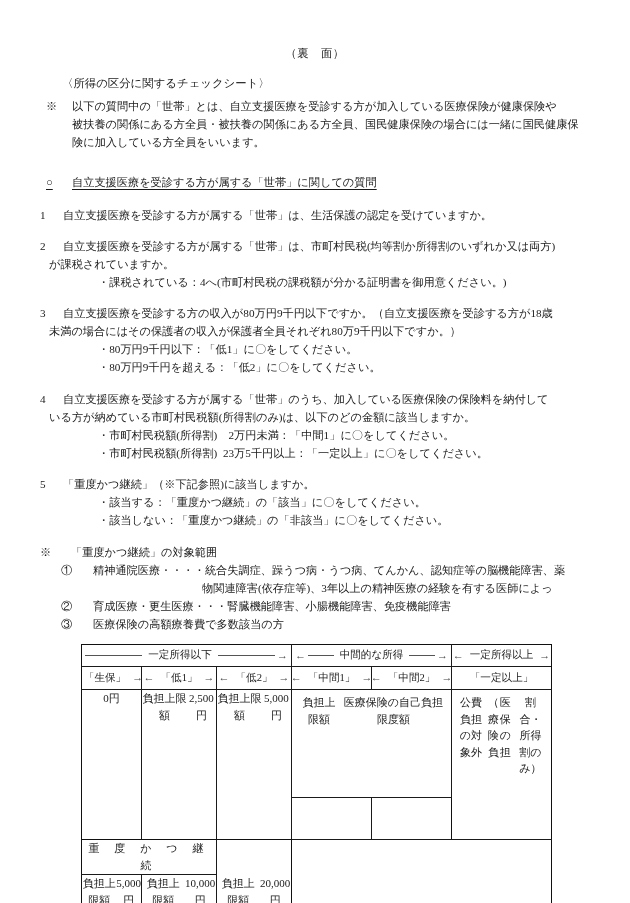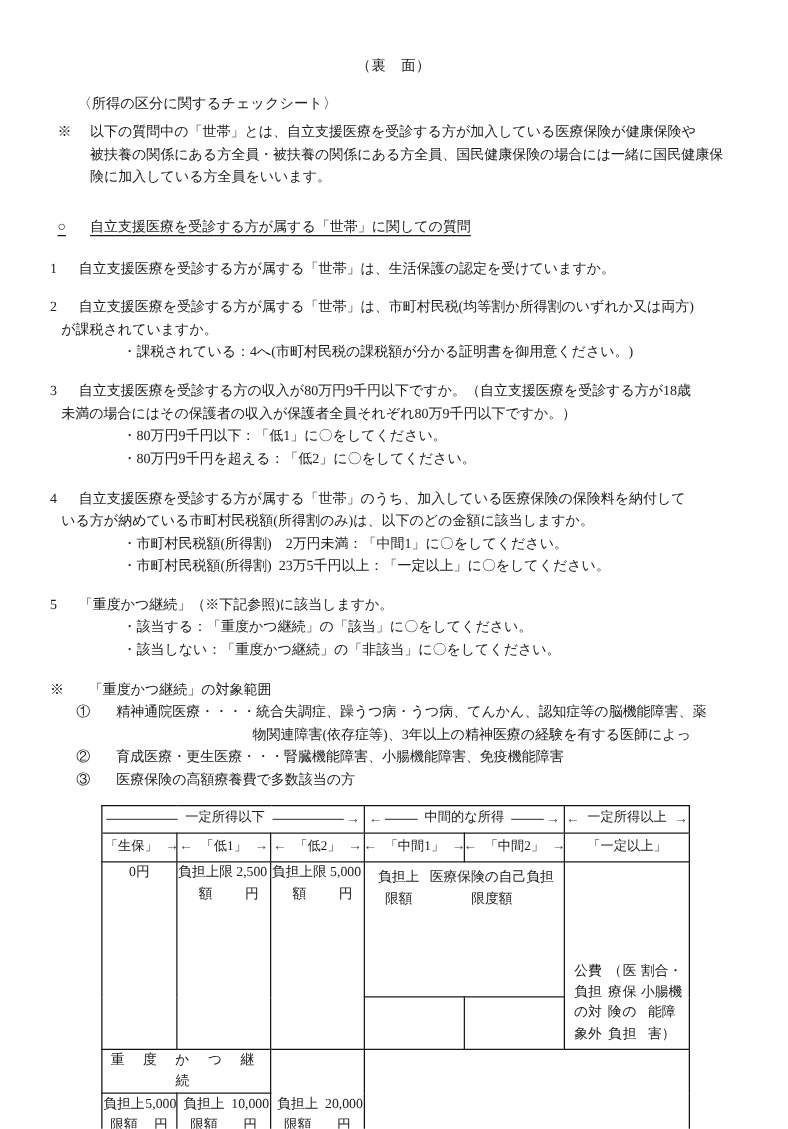--- a/index.html
+++ b/index.html
@@ -180,21 +180,21 @@
   .dash-v { border-left: 1px dotted #999 !important; }
   .dash-h { border-top: 1px dotted #999 !important; }
   .no-b { border-bottom: none !important; }
   .no-t { border-top: none !important; }
 
   .cell-stack { display: flex; flex-direction: row; justify-content: center; height: 100%; }
   .pad-cell { padding: 4px 5px; }
   .kousei { letter-spacing: .08em; }
   .jk-title { letter-spacing: .55em; text-indent: .55em; }
   .nowrapc { white-space: nowrap; }
-  .tight { line-height: 1.5; align-items: flex-end; }
+  .tight { line-height: 1.5; }
 </style>
 </head>
 <body>
 
 <div class="page">
 
   <div class="doc-title">（裏　面）</div>
   <div class="sheet-label">〈所得の区分に関するチェックシート〉</div>
 
   <div class="note-block">
@@ -389,21 +389,21 @@
           <td class="body-cell left-thick" colspan="2">
             <div class="cell-stack pad-cell" style="justify-content:flex-start;">
               <div>負担上限額</div>
               <div>医療保険の自己負担限度額</div>
             </div>
           </td>
           <td class="body-cell left-thick right-thick" rowspan="2">
             <div class="cell-stack pad-cell tight">
               <div>公費負担の対象外</div>
               <div class="kousei">（医療保険の負担</div>
-              <div>割合・小腸機能障害）</div>
+              <div>割合・所得割のみ）</div>
             </div>
           </td>
         </tr>
 
         <tr>
           <td class="left-thick dash-h" style="height:42px"></td>
           <td class="dash-v dash-h" style="height:42px"></td>
         </tr>
 
         <tr>

